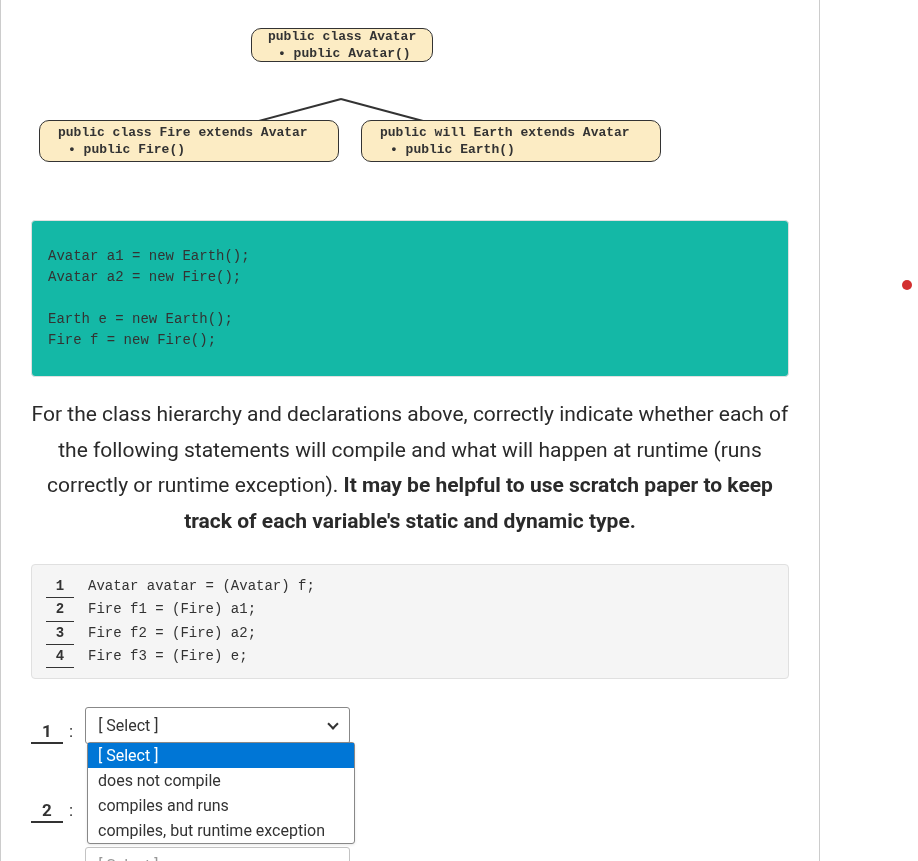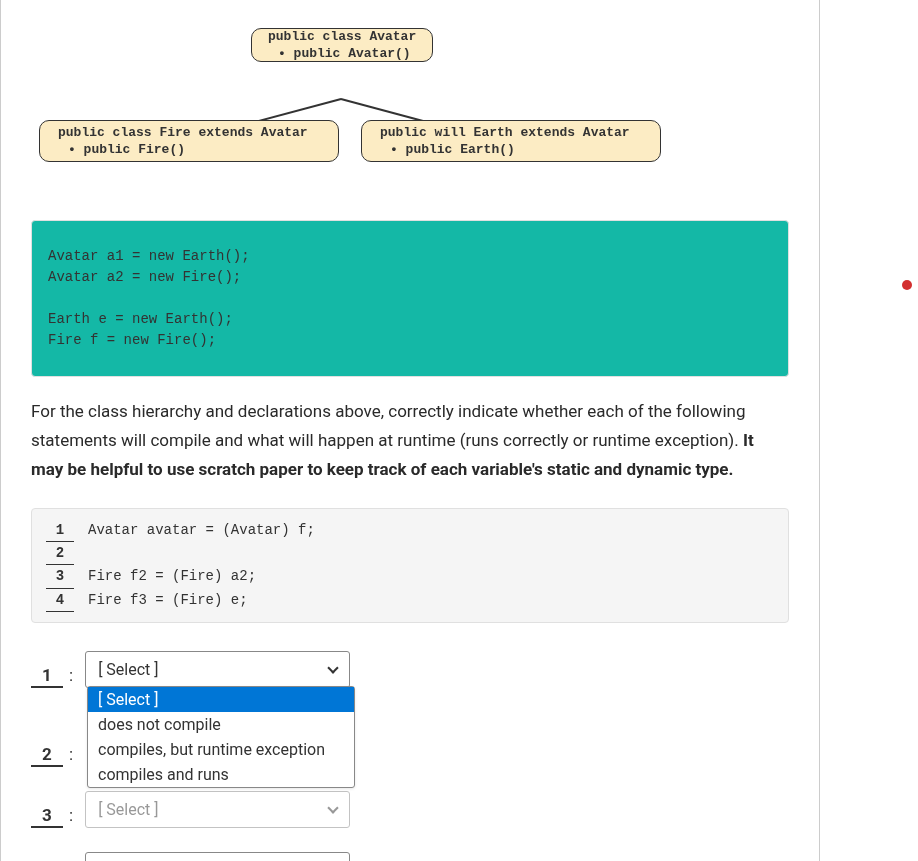--- a/index.html
+++ b/index.html
@@ -90,24 +90,25 @@
       border-radius: 4px;
       padding: 25px 16px;
       font-family: 'Courier New', monospace;
       font-size: 14px;
       color: #333;
       white-space: pre;
       margin-bottom: 20px;
       line-height: 1.5;
     }
     .question-text {
-      font-size: 17px;
+      font-size: 21px;
       color: #2a2a2a;
       line-height: 1.7;
       margin-bottom: 24px;
+      text-align: center;
     }
     .question-text strong {
       font-weight: 700;
     }
     .code-block-numbered {
       background: #f5f5f5;
       border: 1px solid #e0e0e0;
       border-radius: 4px;
       padding: 10px 14px;
       font-family: 'Courier New', monospace;
@@ -248,20 +249,21 @@
     <span>For the class hierarchy and declarations above, correctly indicate whether each of the following statements will compile and what will happen at runtime (runs correctly or runtime exception). </span><strong>It may be helpful to use scratch paper to keep track of each variable's static and dynamic type.</strong>
   </div>
 
   <div class="code-block-numbered">
     <div class="code-row">
       <span class="line-num">1</span>
       <span>Avatar avatar = (Avatar) f;</span>
     </div>
     <div class="code-row">
       <span class="line-num">2</span>
+      <span>Fire f1 = (Fire) a1;</span>
     </div>
     <div class="code-row">
       <span class="line-num">3</span>
       <span>Fire f2 = (Fire) a2;</span>
     </div>
     <div class="code-row">
       <span class="line-num">4</span>
       <span>Fire f3 = (Fire) e;</span>
     </div>
   </div>
@@ -272,22 +274,22 @@
         <span class="answer-label">1</span>
         <span class="colon">:</span>
       </div>
       <div class="select-box">
         <span>[ Select ]</span>
         <span class="chevron"></span>
       </div>
       <div class="dropdown-open">
         <div class="dropdown-option highlighted">[ Select ]</div>
         <div class="dropdown-option">does not compile</div>
+        <div class="dropdown-option">compiles and runs</div>
         <div class="dropdown-option">compiles, but runtime exception</div>
-        <div class="dropdown-option">compiles and runs</div>
       </div>
     </div>
   </div>
 
   <div class="answer-row" style="margin-top:-58px;">
     <div class="answer-label-container">
       <span class="answer-label">2</span>
       <span class="colon">:</span>
     </div>
   </div>

